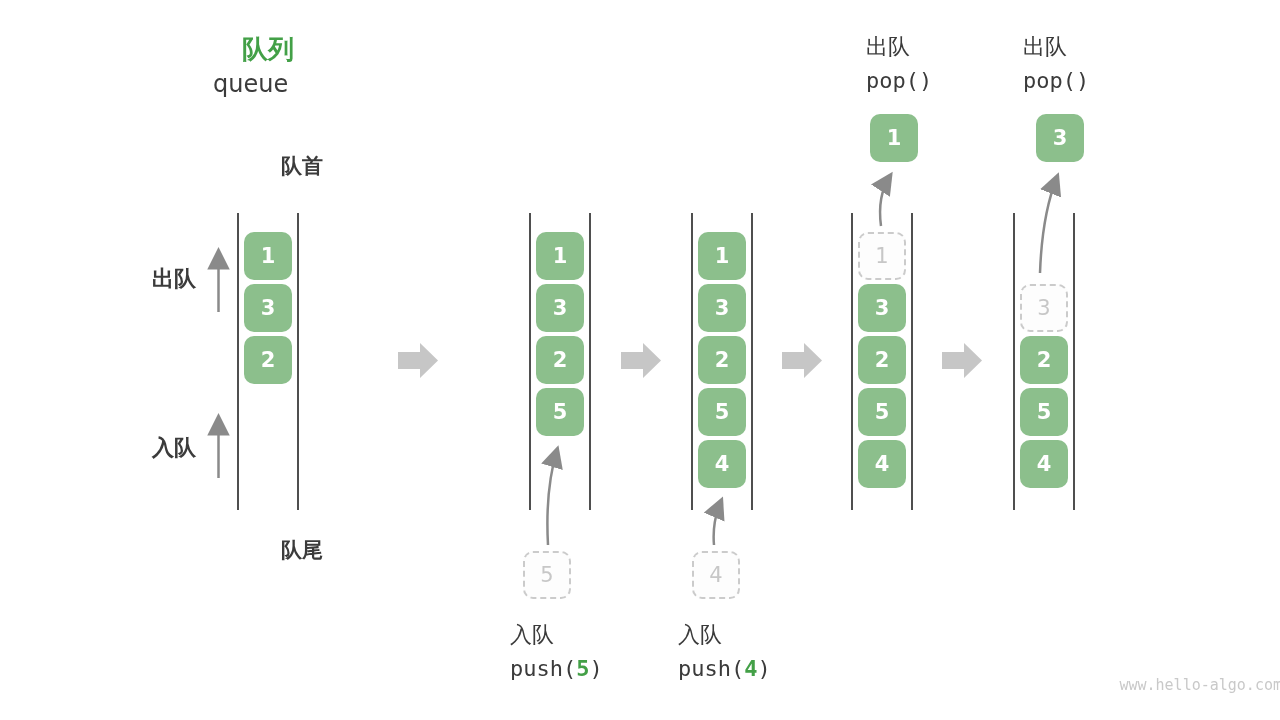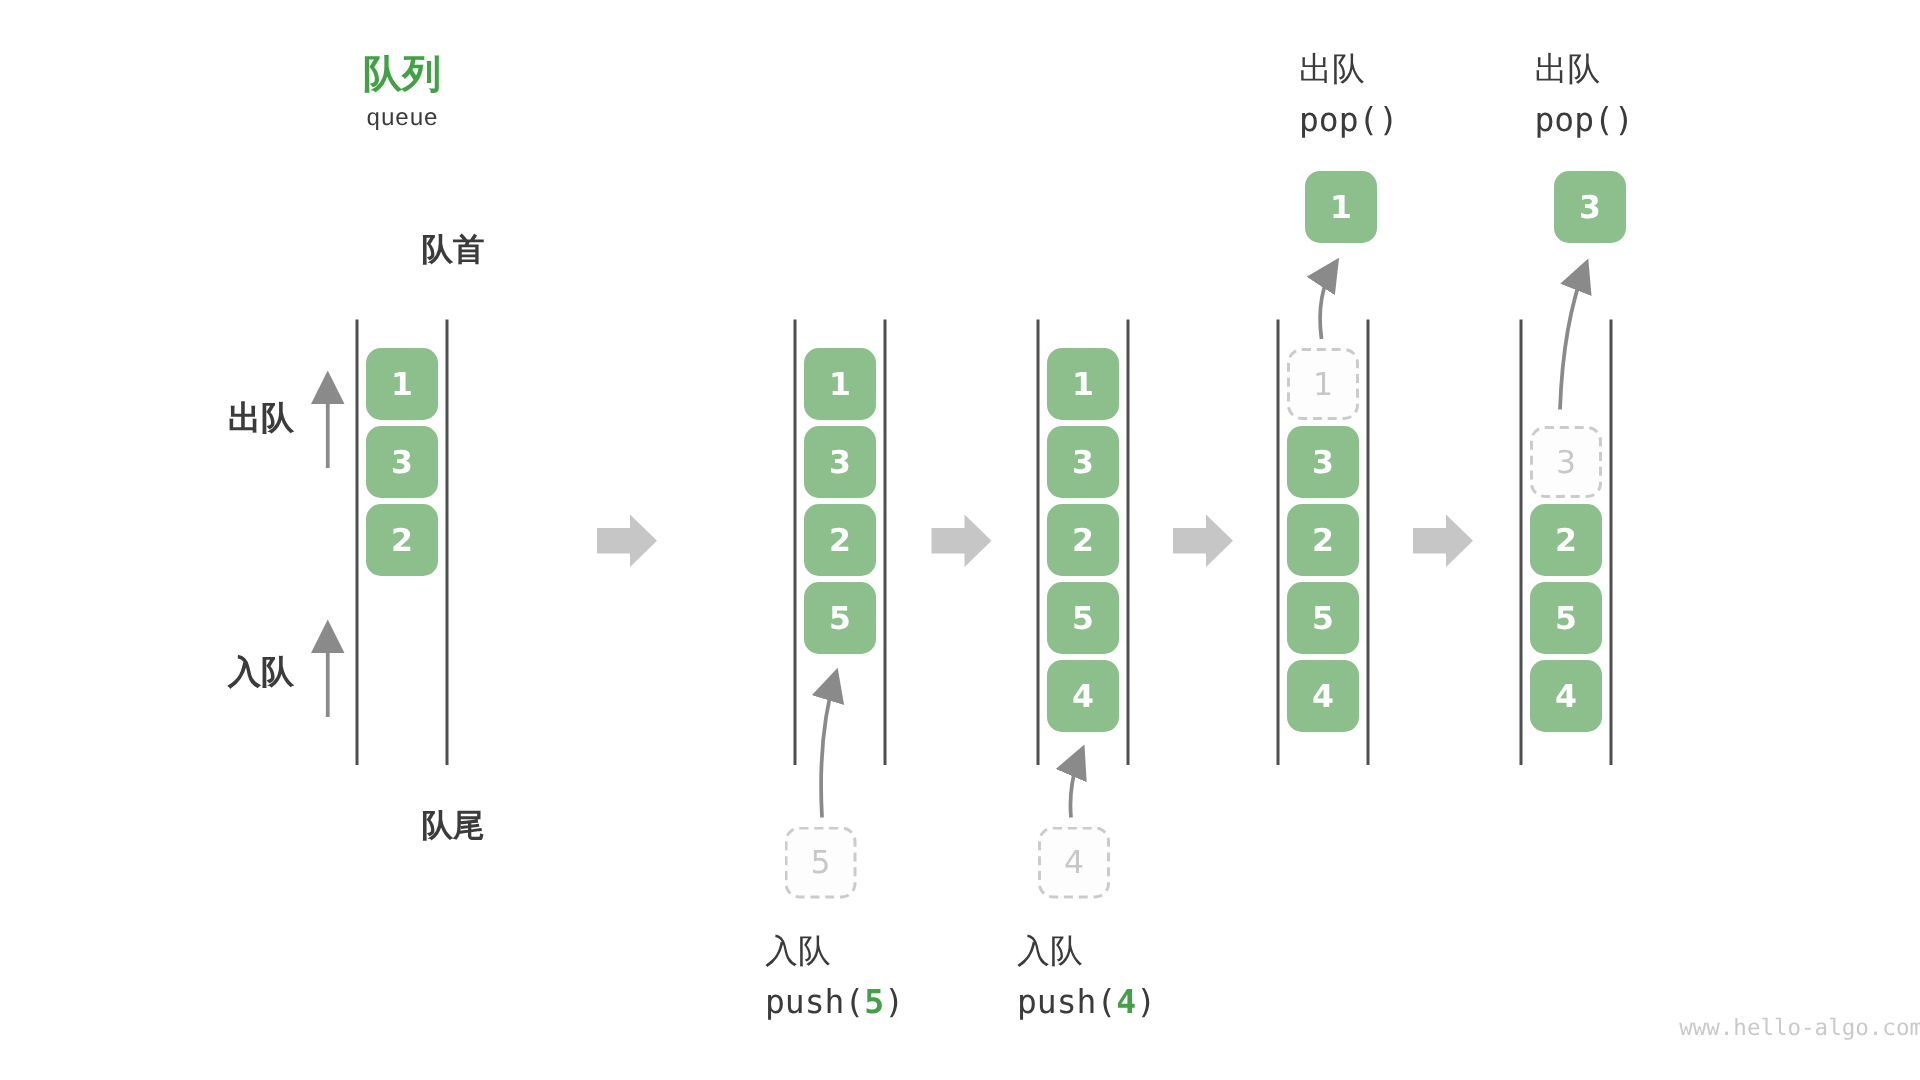--- a/index.html
+++ b/index.html
@@ -5,21 +5,21 @@
   html,body{margin:0;padding:0;background:#fff;}
   #canvas{
     position:relative;width:1280px;height:720px;background:#ffffff;
     font-family:"DejaVu Sans","Liberation Sans",sans-serif;
     overflow:hidden;
     padding-left:44px;
   }
   .abs{position:absolute;}
   
   .title-zh{font-size:26px;font-weight:bold;color:var(--accent-green);text-align:center;width:110px;}
-  .title-en{font-size:16px;color:var(--text-dark);text-align:center;width:110px;font-family:Liberation Mono, monospace;}
+  .title-en{font-size:24px;color:var(--text-dark);width:110px;}
   
   .pos-label{font-size:21px;font-weight:bold;color:var(--text-dark);text-align:right;width:110px;}
   .op-side-label{font-size:22px;font-weight:bold;color:var(--text-dark);}
   
   .wall{width:1.5px;background:#4f4f4f;height:297px;top:213px;}
   
   .qbox{
     width:48px;height:48px;border-radius:10px;background:var(--item-green);
     color:#ffffff;font-size:21px;font-weight:bold;
     display:flex;align-items:center;justify-content:center;line-height:1;

